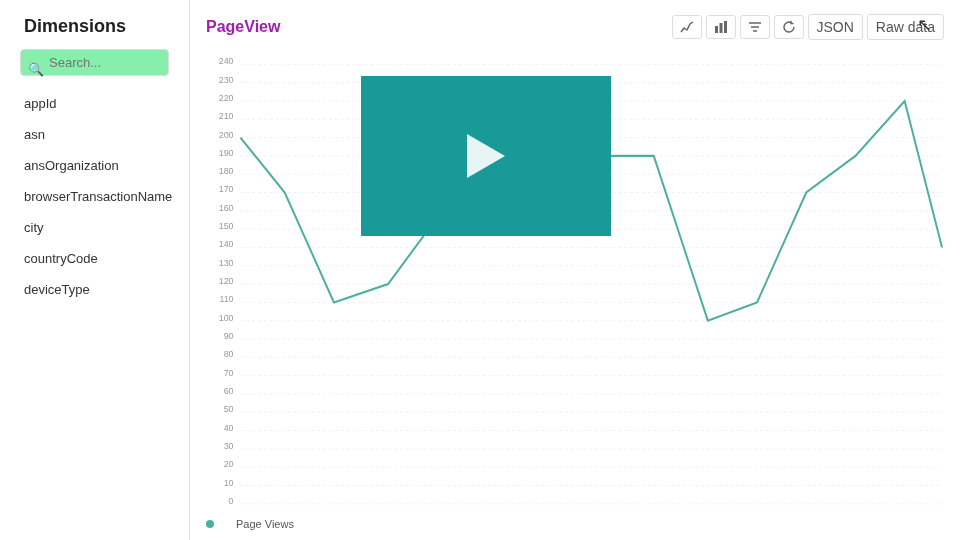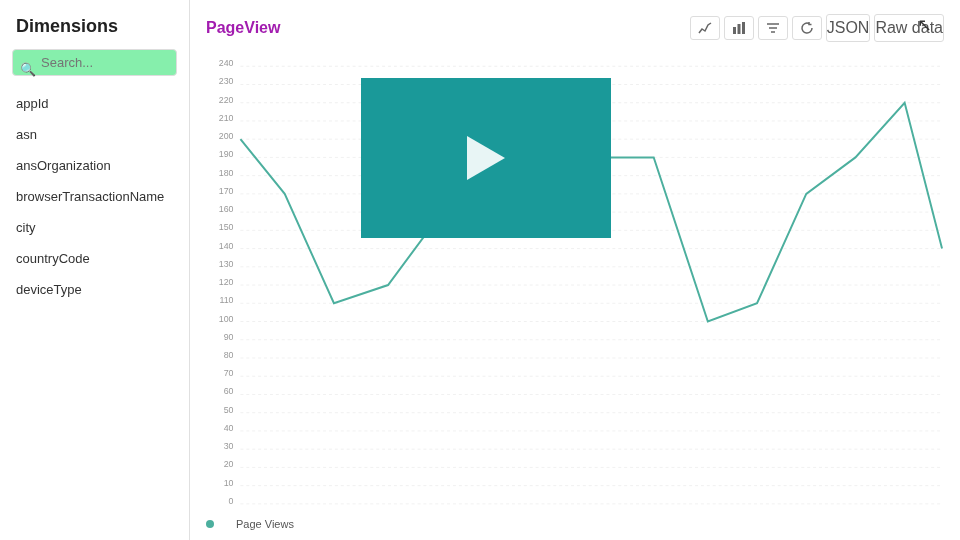--- a/index.html
+++ b/index.html
@@ -11,21 +11,21 @@
       overflow: hidden;
       display: flex;
     }
 
     
     .sidebar {
       width: 190px;
       min-width: 190px;
       background: #fff;
       border-right: 1px solid #e0e0e0;
-      padding: 16px 0;
+      padding: 16px 8px;
       display: flex;
       flex-direction: column;
       height: 540px;
     }
     .sidebar-title {
       font-size: 18px;
       font-weight: 600;
       color: #222;
       padding: 0 16px 12px 16px;
     }
@@ -98,26 +98,26 @@
       background: #fff;
       border-radius: 3px;
       cursor: pointer;
       font-size: 12px;
       color: #555;
       display: flex;
       align-items: center;
       justify-content: center;
     }
     .toolbar-btn-text {
-      padding: 4px 0;
+      padding: 4px 8px;
       border: 1px solid #ddd;
       background: #fff;
       border-radius: 3px;
       cursor: pointer;
-      font-size: 16px;
+      font-size: 14px;
       color: #555;
     }
 
     
     .chart-area {
       flex: 1;
       position: relative;
     }
     svg.chart-svg {
       width: 100%;

